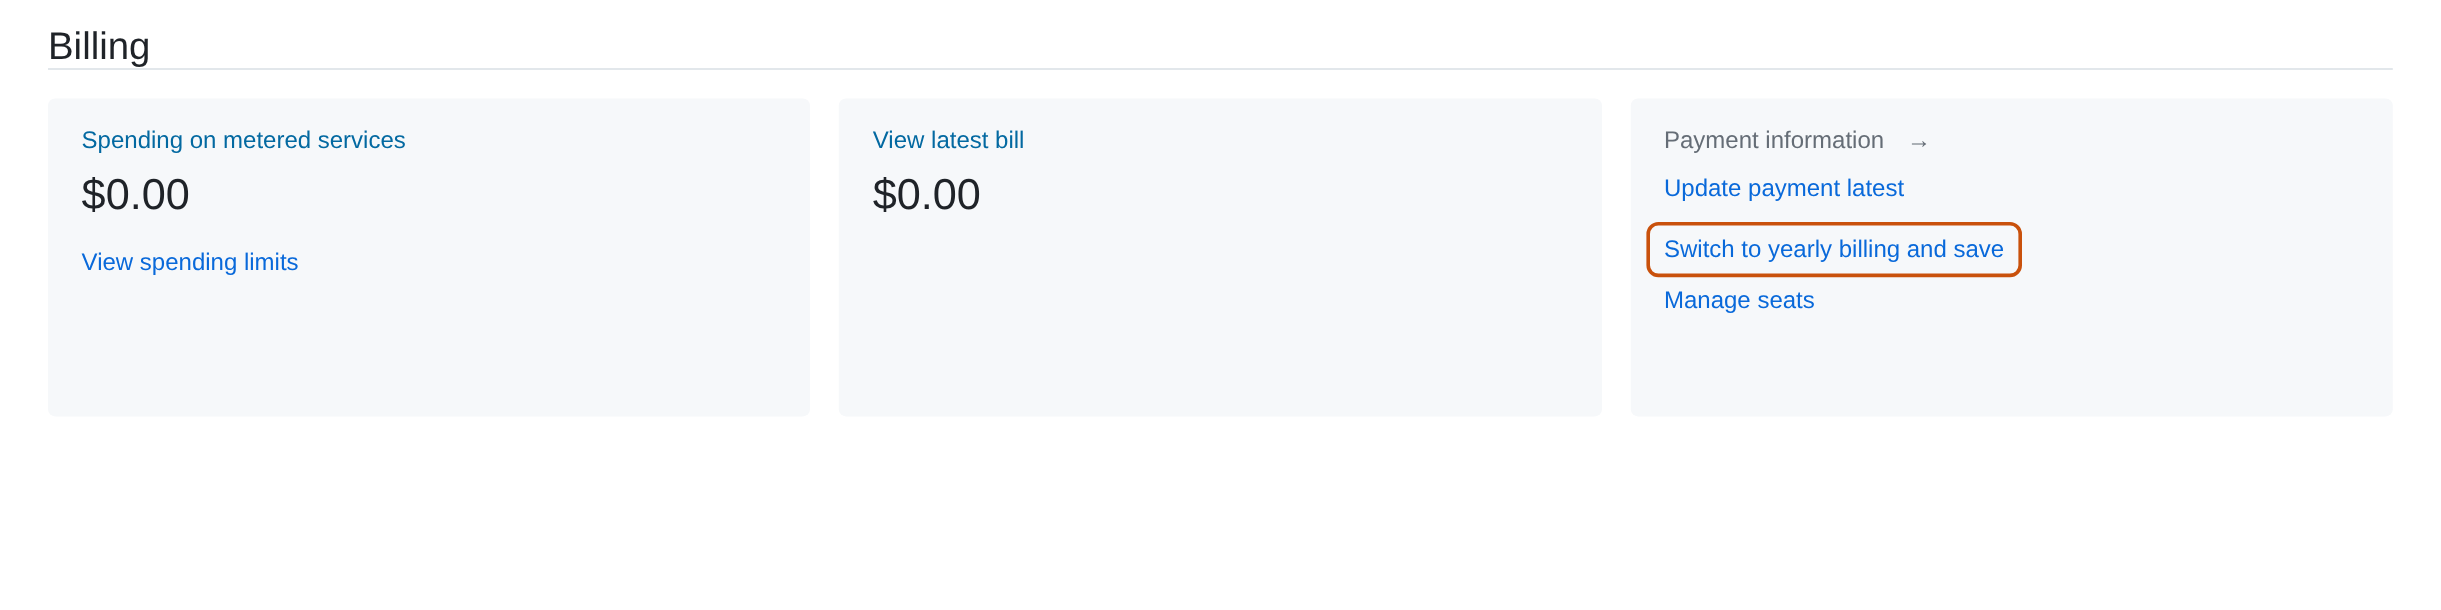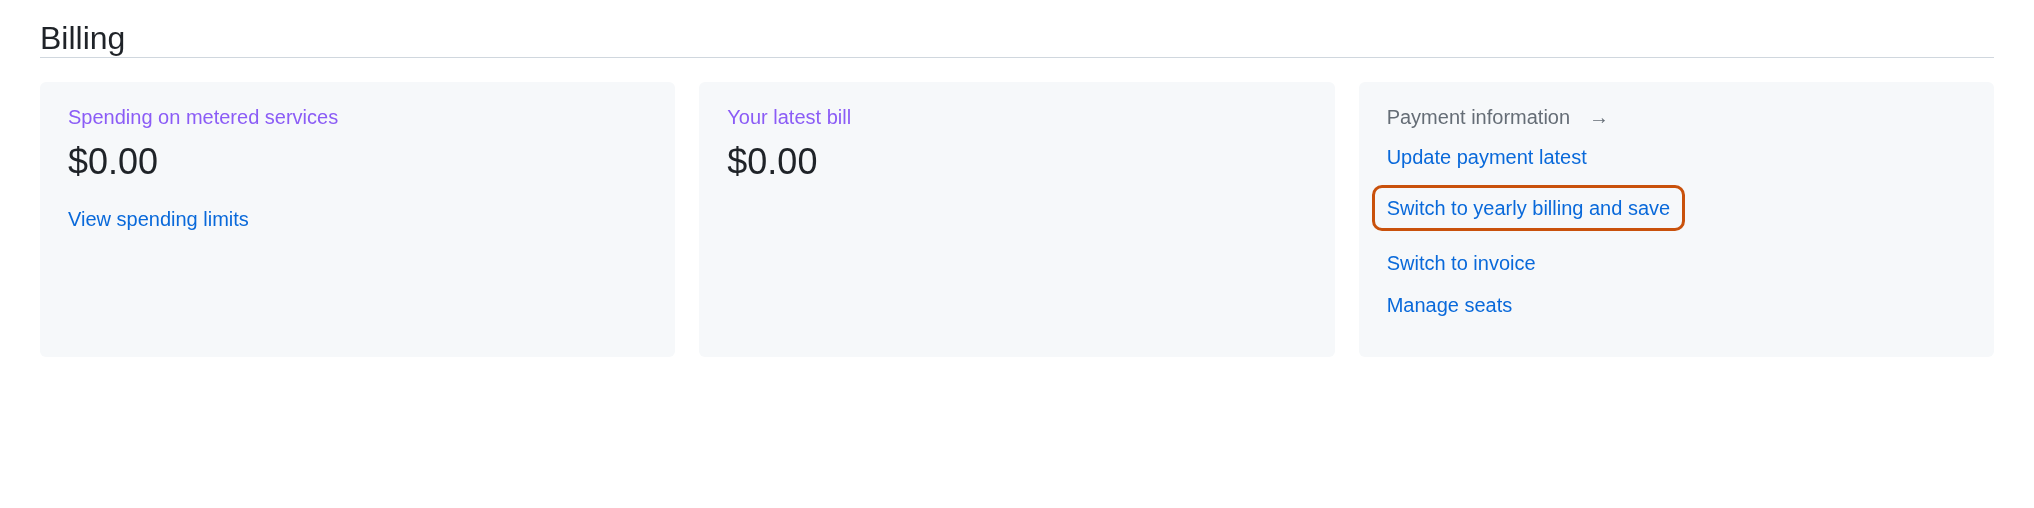--- a/index.html
+++ b/index.html
@@ -27,21 +27,21 @@
     .card {
       flex: 1;
       background: #f6f8fa;
       border-radius: 6px;
       padding: 24px 28px;
       min-height: 265px;
     }
     .card-title {
       font-size: 20px;
       font-weight: 400;
-      color: #8b5cf6;
+      color: #0369a1;
       margin-bottom: 12px;
     }
     .card-title-link {
       font-size: 20px;
       font-weight: 400;
       color: #656d76;
       margin-bottom: 14px;
       display: inline-flex;
       align-items: center;
       gap: 19px;
@@ -66,51 +66,50 @@
       cursor: pointer;
       margin-bottom: 14px;
       line-height: 1.4;
     }
     .highlight-box {
       display: inline-block;
       border: 3px solid #c9510c;
       border-radius: 10px;
       padding: 6px 12px;
       margin-left: -15px;
-      margin-bottom: 18px;
+      margin-bottom: 6px;
       text-align: center;
     }
     .highlight-box .link {
       margin-bottom: 0;
     }
   </style>
 </head>
 <body>
 
 <h1 class="page-title">Billing</h1>
 
 <div class="cards-row">
 
   <div class="card">
     <div class="card-title">Spending on metered services</div>
     <div class="amount">$0.00</div>
     <a class="link">View spending limits</a>
   </div>
 
   <div class="card">
-    <div class="card-title">Your latest bill</div>
+    <div class="card-title">View latest bill</div>
     <div class="amount">$0.00</div>
   </div>
 
   <div class="card">
     <a class="card-title-link">
       <span>Payment information</span>
       <span class="arrow-icon">→</span>
     </a>
     <a class="link">Update payment latest</a>
     <div class="highlight-box">
       <a class="link">Switch to yearly billing and save</a>
     </div>
-    <a class="link">Switch to invoice</a>
     <a class="link">Manage seats</a>
   </div>
 
 </div>
 
 </body></html>

